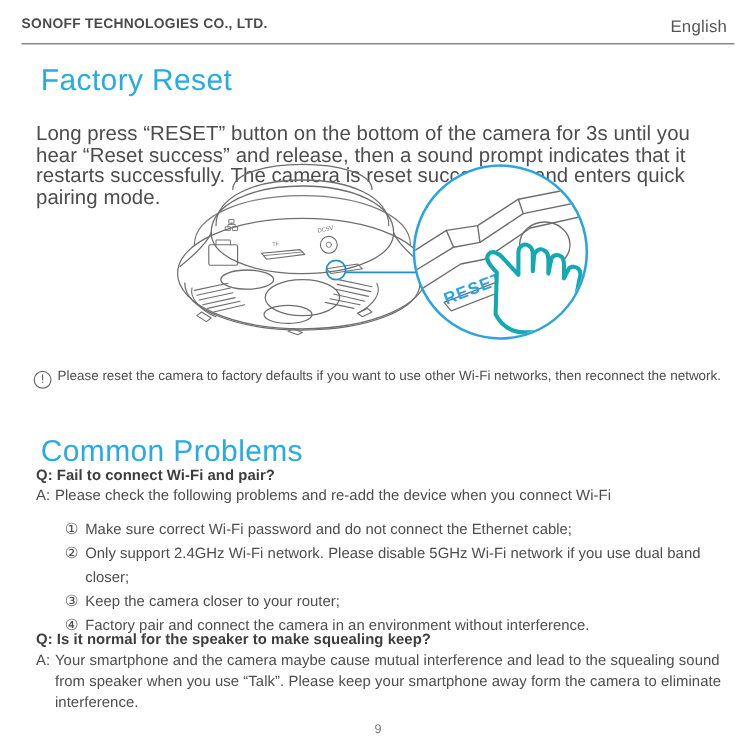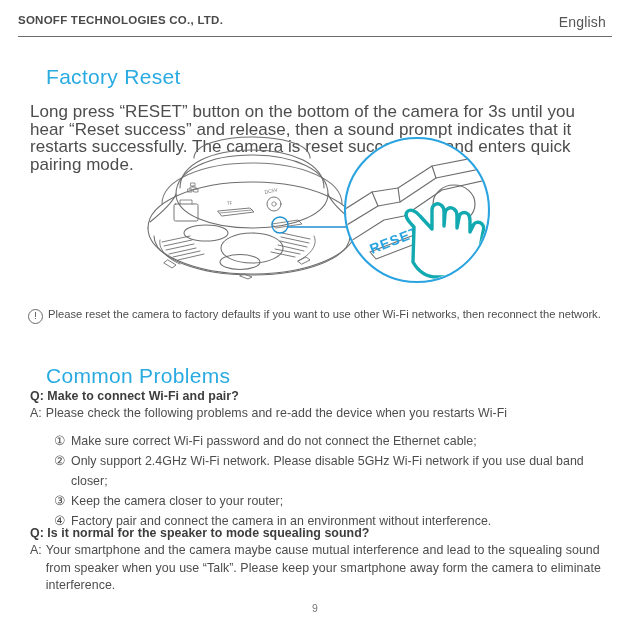--- a/index.html
+++ b/index.html
@@ -47,28 +47,28 @@
     top: 36px;
     width: 594px;
     height: 1px;
     background: #6b6b6b;
   }
 
   
   .h1 {
     position: absolute;
     left: 30px;
-    font-size: 21px;
+    font-size: 25px;
     color: #29abe2;
     letter-spacing: 0.3px;
     font-weight: normal;
-    margin: 16px;
+    margin: 4px;
   }
   #title-factory-reset { top: 49px; }
-  #title-common-problems { top: 348px; }
+  #title-common-problems { top: 358px; }
 
   
   .para {
     position: absolute;
     left: 30px;
     width: 572px;
     font-size: 17px;
     line-height: 17.6px;
     color: #4d4d4d;
     letter-spacing: 0.05px;
@@ -306,24 +306,24 @@
 </div>
 
 <div class="note">
   <span class="note-icon"></span>
   <span class="note-text">Please reset the camera to factory defaults if you want to use other Wi-Fi networks, then reconnect the network.</span>
 </div>
 
 <h1 class="h1" id="title-common-problems">Common Problems</h1>
 
 <div class="qa" id="qa-block-1">
-  <div class="q-line">Q: Make to connect Wi-Fi and pair?</div>
+  <div class="q-line">Q: Fail to connect Wi-Fi and pair?</div>
   <div class="a-line">
     <span class="a-label">A:</span>
-    <span class="a-text">Please check the following problems and re-add the device when you restarts Wi-Fi</span>
+    <span class="a-text">Please check the following problems and re-add the device when you connect Wi-Fi</span>
   </div>
   <ul class="numlist">
     <li>
       <span class="num">①</span>
       <span class="numtext">Make sure correct Wi-Fi password and do not connect the Ethernet cable;</span>
     </li>
     <li>
       <span class="num">②</span>
       <span class="numtext">Only support 2.4GHz Wi-Fi network. Please disable 5GHz Wi-Fi network if you use dual band closer;</span>
     </li>
@@ -332,20 +332,20 @@
       <span class="numtext">Keep the camera closer to your router;</span>
     </li>
     <li>
       <span class="num">④</span>
       <span class="numtext">Factory pair and connect the camera in an environment without interference.</span>
     </li>
   </ul>
 </div>
 
 <div class="qa" id="qa-block-2">
-  <div class="q-line">Q: Is it normal for the speaker to mode squealing sound?</div>
+  <div class="q-line">Q: Is it normal for the speaker to make squealing keep?</div>
   <div class="a-line">
     <span class="a-label">A:</span>
     <span class="a-text">Your smartphone and the camera maybe cause mutual interference and lead to the squealing sound from speaker when you use “Talk”. Please keep your smartphone away form the camera to eliminate interference.</span>
   </div>
 </div>
 
 <div class="page-num">9</div>
 
 </body></html>

